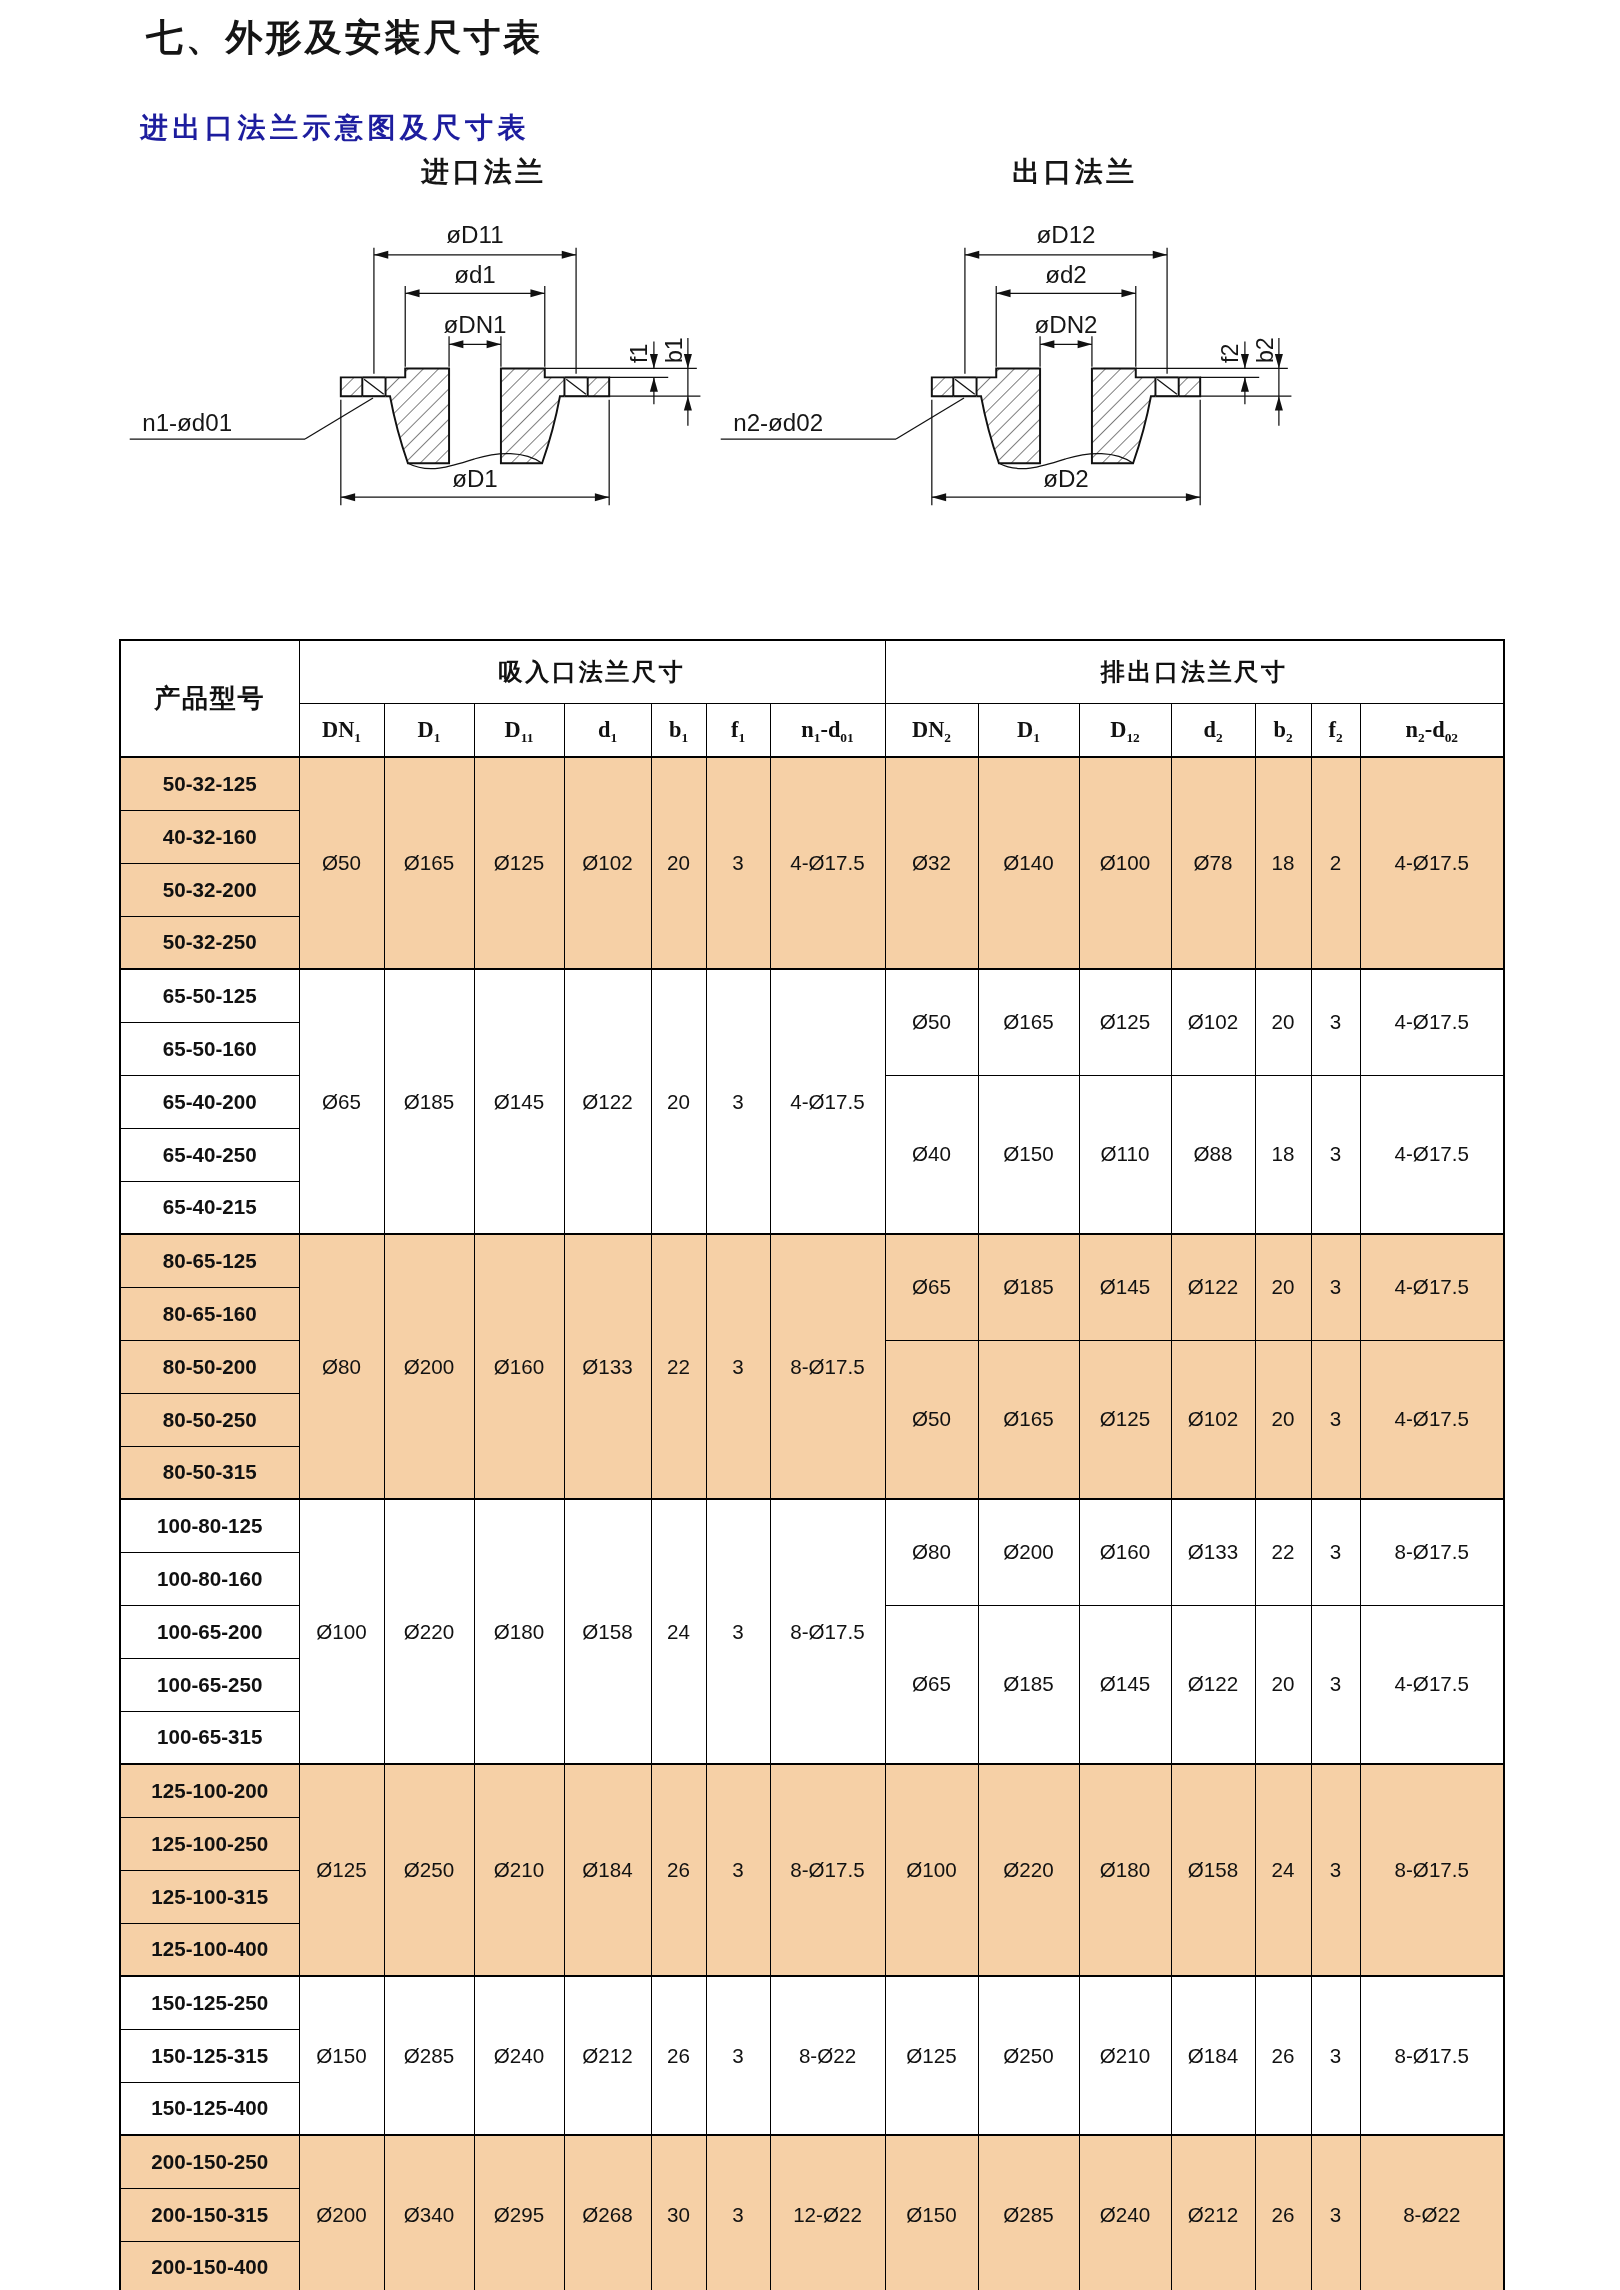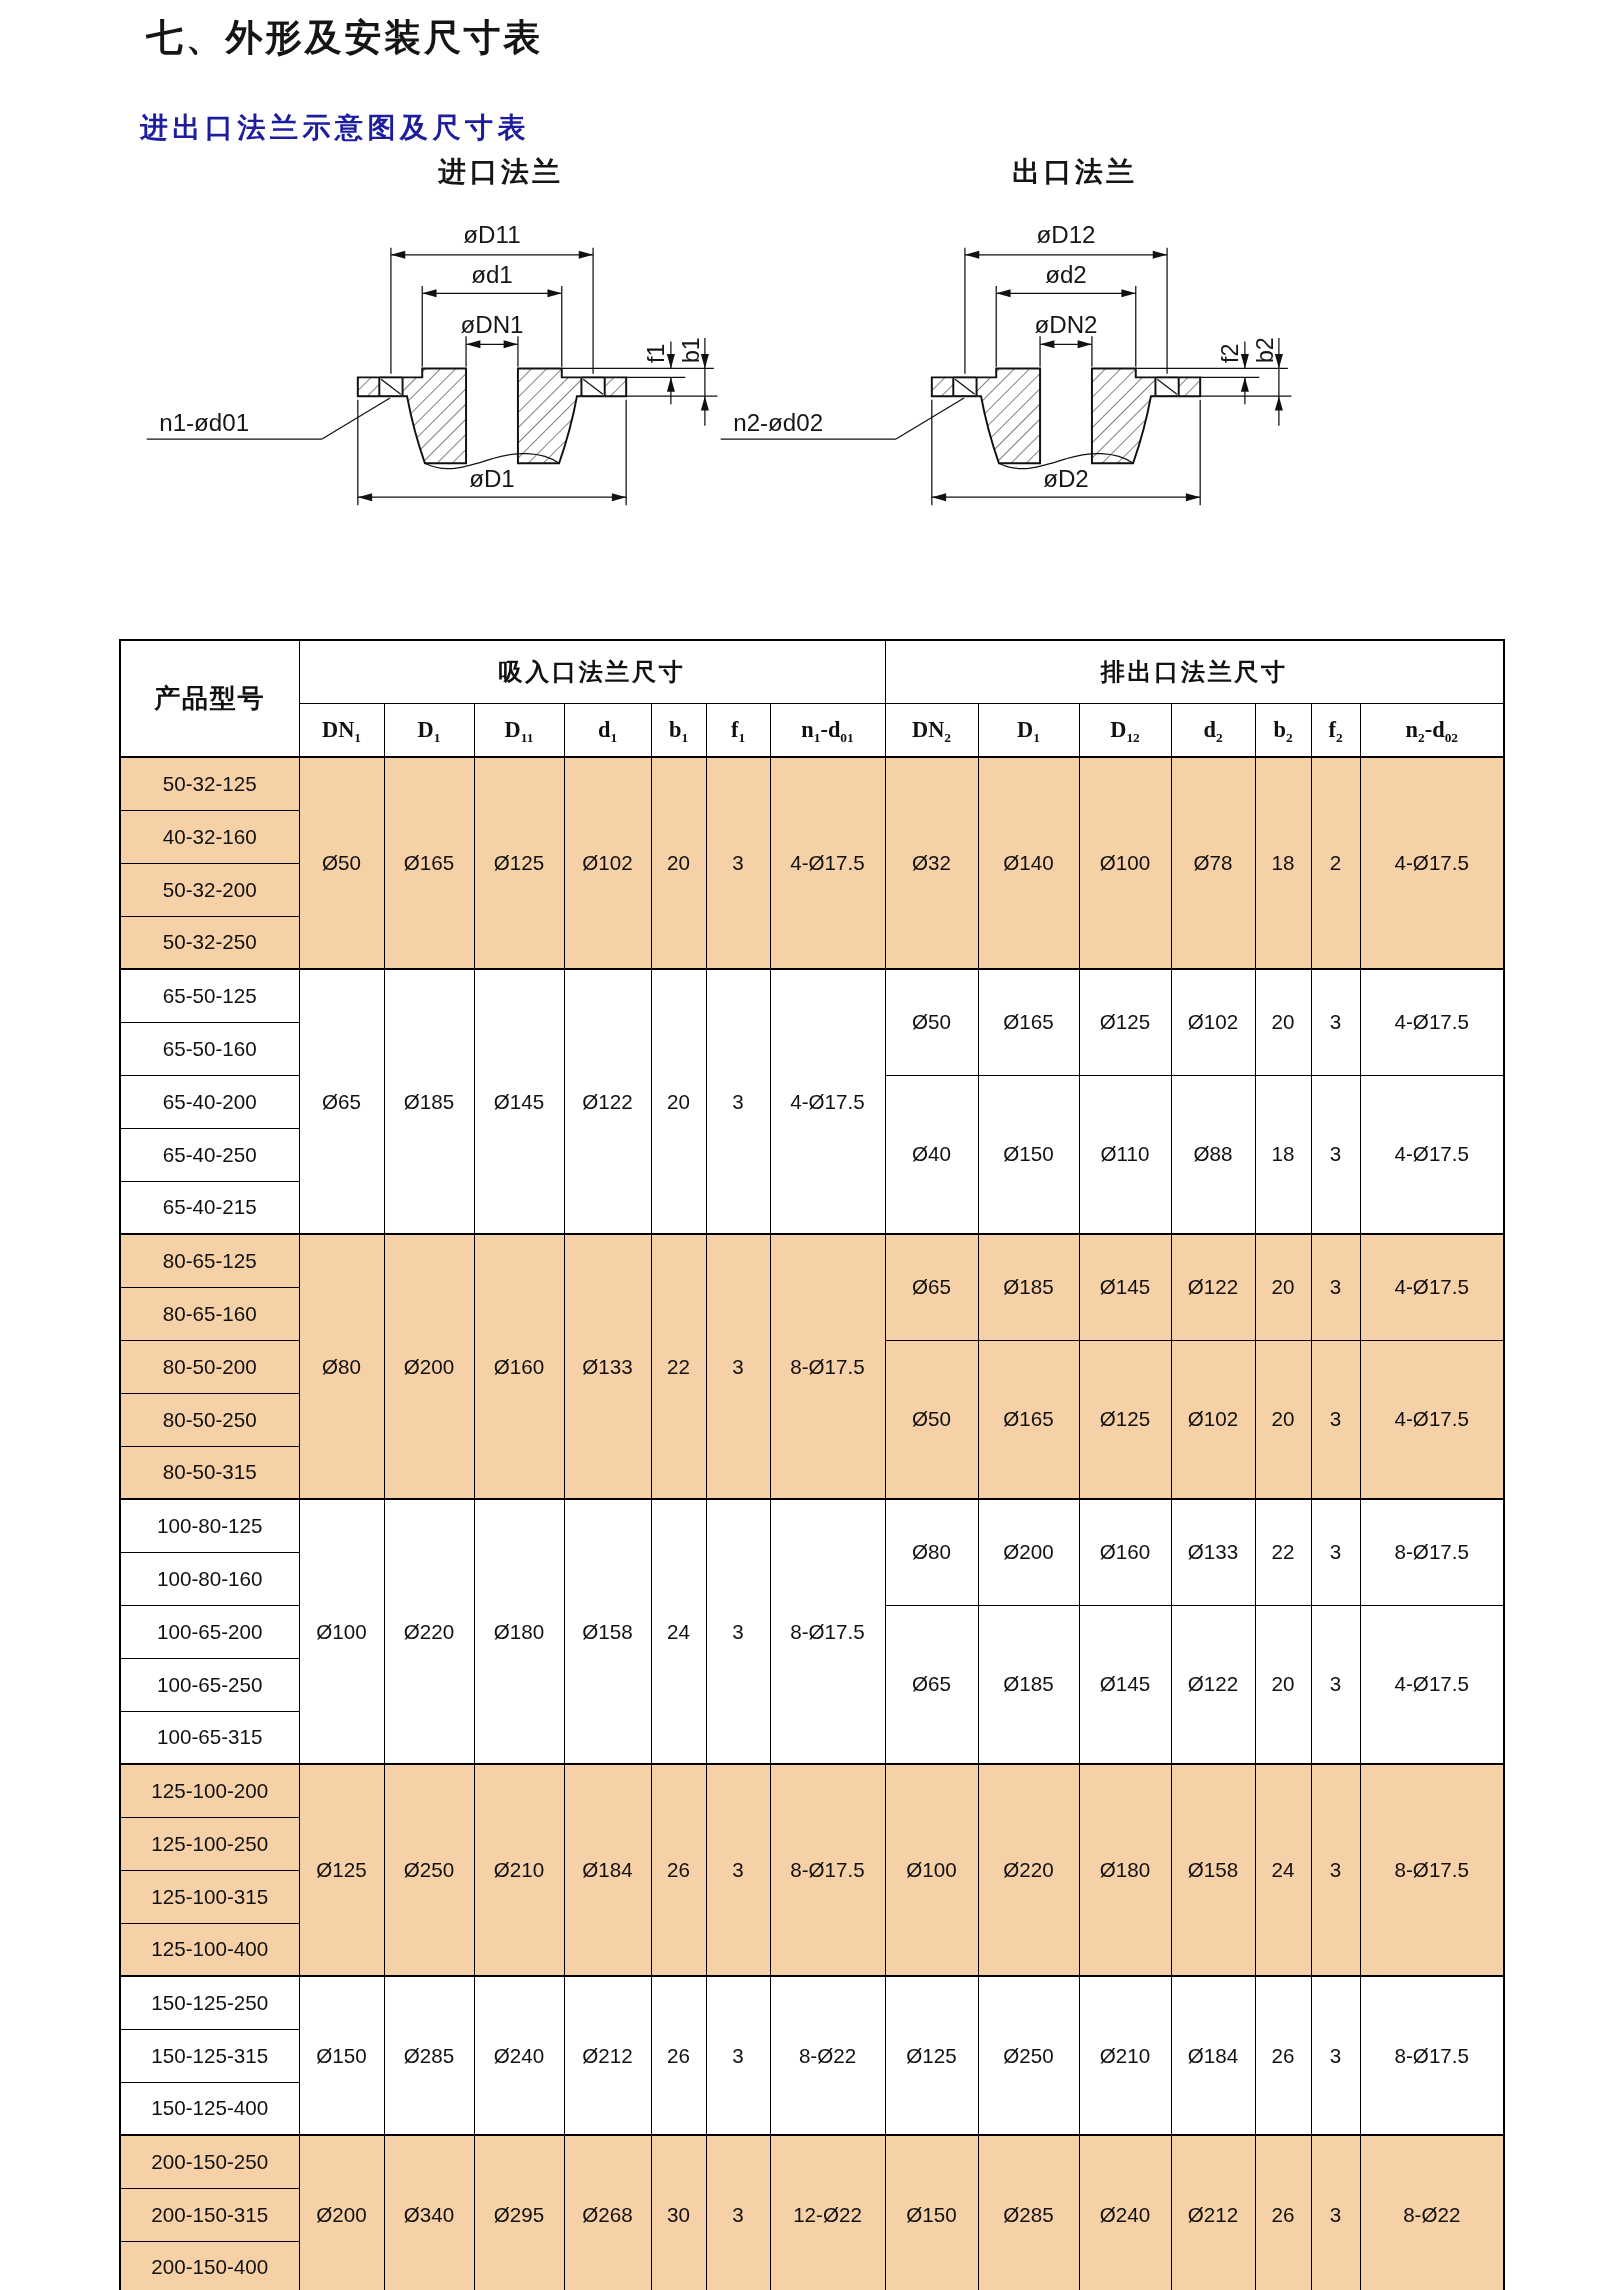--- a/index.html
+++ b/index.html
@@ -11,21 +11,21 @@
     position:absolute;left:146px;top:12.5px;
     font-family:"Liberation Serif",serif;
     font-size:37px;font-weight:700;letter-spacing:2.7px;color:#151515;
   }
   .page-subtitle{
     position:absolute;left:140px;top:89px;
     font-family:"Liberation Serif",serif;
     font-size:28px;font-weight:700;letter-spacing:4.5px;color:#1d1d9e;margin-top:20px;
   }
   .flange-svg{position:absolute;top:143px;width:716px;height:407px;}
-  .flange-svg.inlet{left:134px;}
+  .flange-svg.inlet{left:117px;}
   .flange-svg.outlet{left:708px;}
 
   .dim-table-wrap{position:absolute;left:119px;top:639px;}
   table.dim{
     border-collapse:collapse;table-layout:fixed;width:1385px;
     border:2.7px solid #000;
   }
   table.dim th,table.dim td{
     border:1.8px solid #000;text-align:center;vertical-align:middle;padding:0;
     overflow:hidden;white-space:nowrap;
@@ -38,21 +38,21 @@
   th.model-head{
     font-family:"Liberation Serif",serif;font-size:26px;font-weight:700;letter-spacing:1.8px;
   }
   th.group-head{
     font-family:"Liberation Serif",serif;font-size:24px;font-weight:700;letter-spacing:2.7px;
   }
   th.col-head{
     font-family:"Liberation Serif",serif;font-size:22.4px;font-weight:700;
   }
   th.col-head sub{font-size:13.4px;line-height:0;}
-  td.model{font-size:20.6px;}
+  td.model{font-size:20.6px;font-weight:bold;}
   td.num{font-size:20.6px;}
 </style>
 </head>
 <body>
 
 <div class="page-title">七、外形及安装尺寸表</div>
 <div class="page-subtitle">进出口法兰示意图及尺寸表</div>
 
 <div class="flange-svg inlet">
 <svg viewBox="0 0 800 455" width="716" height="407" xmlns="http://www.w3.org/2000/svg">

